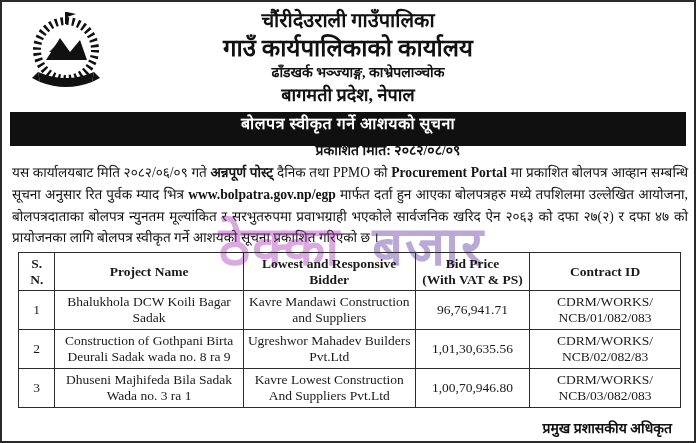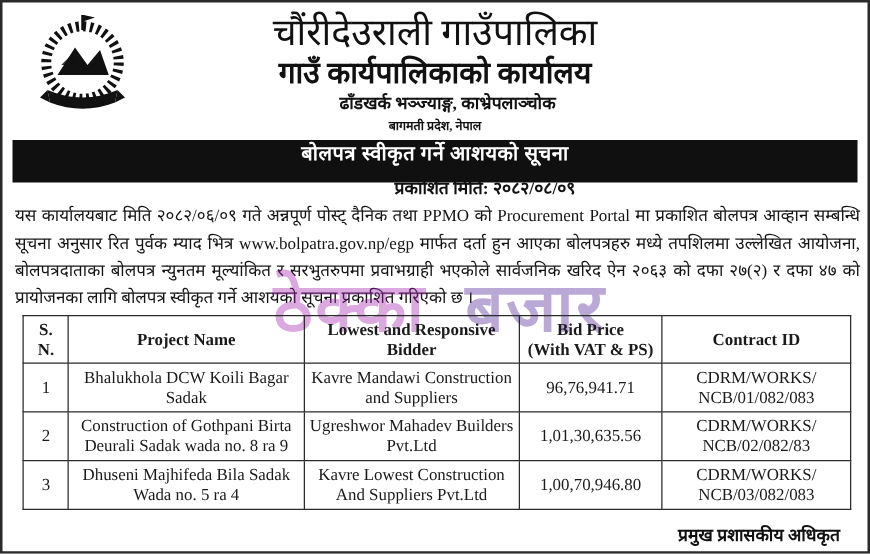--- a/index.html
+++ b/index.html
@@ -25,24 +25,24 @@
     height: 92px;
   }
   .header-block {
     position: absolute;
     left: 0;
     top: 7px;
     width: 100%;
     text-align: center;
     color: #111;
   }
-  .org-line1 { font-size: 30px; font-weight: normal; line-height: 1.18; }
+  .org-line1 { font-size: 20px; font-weight: bold; line-height: 1.18; }
   .org-line2 { font-size: 24px; font-weight: bold; line-height: 1.25; }
   .org-line3 { font-size: 14px; font-weight: bold; line-height: 1.45; padding-left: 20px; }
-  .org-line4 { font-size: 10px; font-weight: bold; line-height: 1.4; }
+  .org-line4 { font-size: 18px; font-weight: bold; line-height: 1.4; }
 
   
   .banner {
     position: absolute;
     left: 8px;
     right: 8px;
     top: 110px;
     height: 34px;
     background: #101010;
     color: #ffffff;
@@ -69,21 +69,21 @@
   .notice-body {
     position: absolute;
     left: 10px;
     top: 160px;
     width: 676px;
     font-size: 13.6px;
     line-height: 1.6;
     text-align: justify;
     color: #141414;
   }
-  .notice-body b { font-weight: normal; }
+  .notice-body b { font-weight: bold; }
 
   
   .tender-table {
     position: absolute;
     left: 16px;
     top: 250px;
     width: 663px;
     border-collapse: collapse;
     table-layout: fixed;
     font-size: 13.5px;
@@ -193,21 +193,21 @@
         <tr>
           <td class="col-sn">2</td>
           <td class="col-project">Construction of Gothpani Birta Deurali Sadak wada no. 8 ra 9</td>
           <td class="col-bidder">Ugreshwor Mahadev Builders Pvt.Ltd</td>
           <td class="col-price">1,01,30,635.56</td>
           <td class="col-contract">CDRM/WORKS/
 NCB/02/082/83</td>
         </tr>
         <tr>
           <td class="col-sn">3</td>
-          <td class="col-project">Dhuseni Majhifeda Bila Sadak Wada no. 5 ra 4</td>
+          <td class="col-project">Dhuseni Majhifeda Bila Sadak Wada no. 3 ra 1</td>
           <td class="col-bidder">Kavre Lowest Construction And Suppliers Pvt.Ltd</td>
           <td class="col-price">1,00,70,946.80</td>
           <td class="col-contract">CDRM/WORKS/
 NCB/03/082/083</td>
         </tr>
       </tbody>
   </table>
 
   <div class="signature">प्रमुख प्रशासकीय अधिकृत</div>
 

